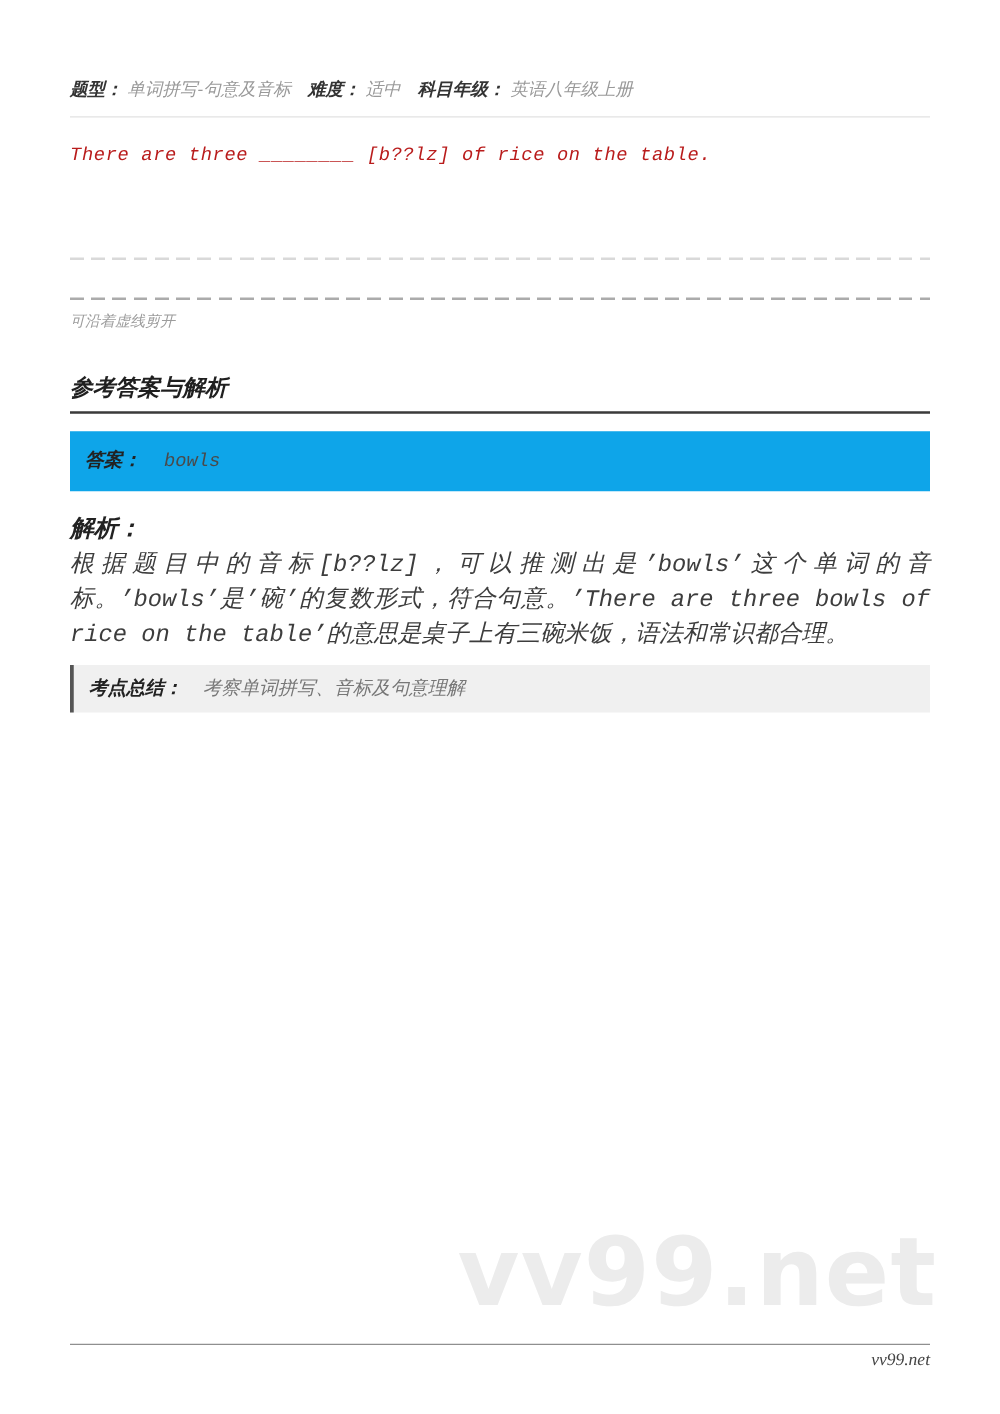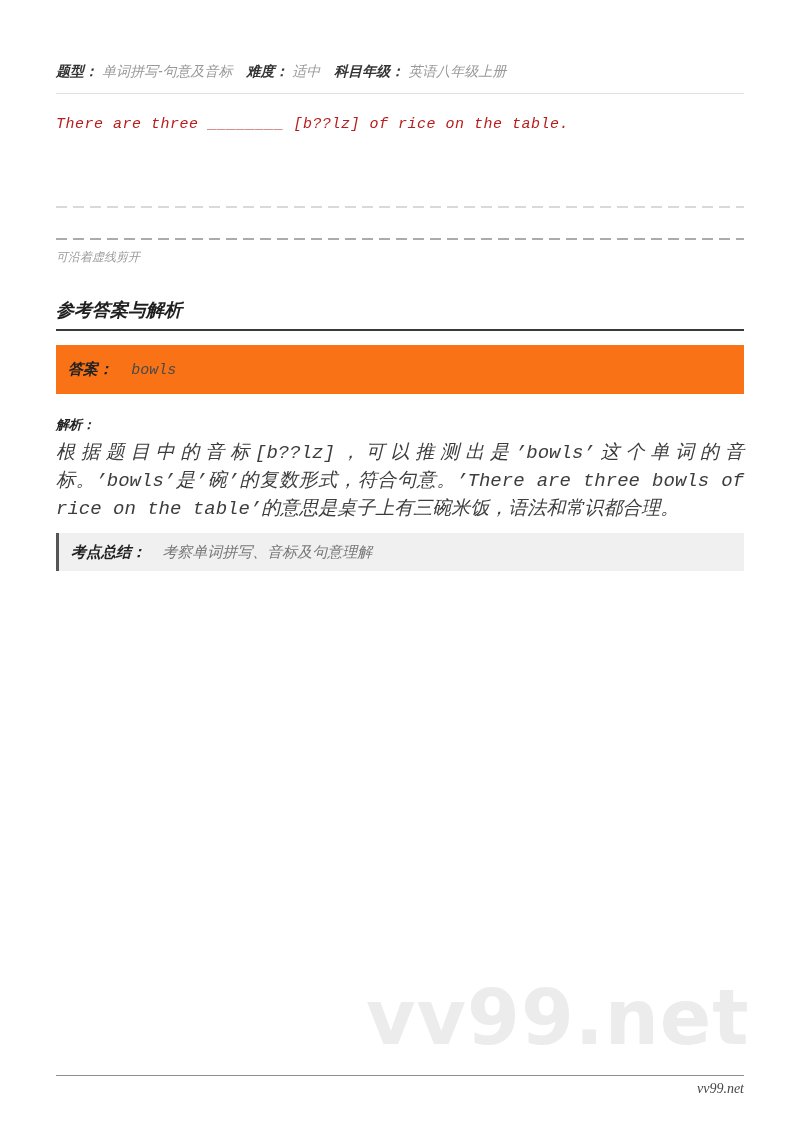--- a/index.html
+++ b/index.html
@@ -49,33 +49,33 @@
   
   .section-heading {
     margin: 34px 0 0 0;
     font-size: 18px; line-height: 22px;
     font-weight: bold; color: #1f1f1f;
   }
   .heading-divider { margin-top: 8px; height: 2px; background: #3a3a3a; }
 
   .answer-box {
     margin-top: 14px;
-    background: #f97316;
+    background: #0ea5e9;
     padding: 14px 12px;
     font-size: 15px; line-height: 19px;
   }
   .box-label { color: #222222; font-weight: bold; }
   .answer-value {
     font-family: "Liberation Mono", monospace;
     color: #4a4a4a; margin-left: 14px;
   }
 
   .analysis-label {
     margin-top: 21px;
-    font-size: 13px; line-height: 19px;
+    font-size: 19px; line-height: 19px;
     font-weight: bold; color: #222222;
   }
   .analysis-text {
     margin-top: 5px;
     font-family: "Liberation Mono", monospace;
     font-size: 19px; line-height: 28px;
     color: #3d3d3d;
     text-align: justify;
   }
 

